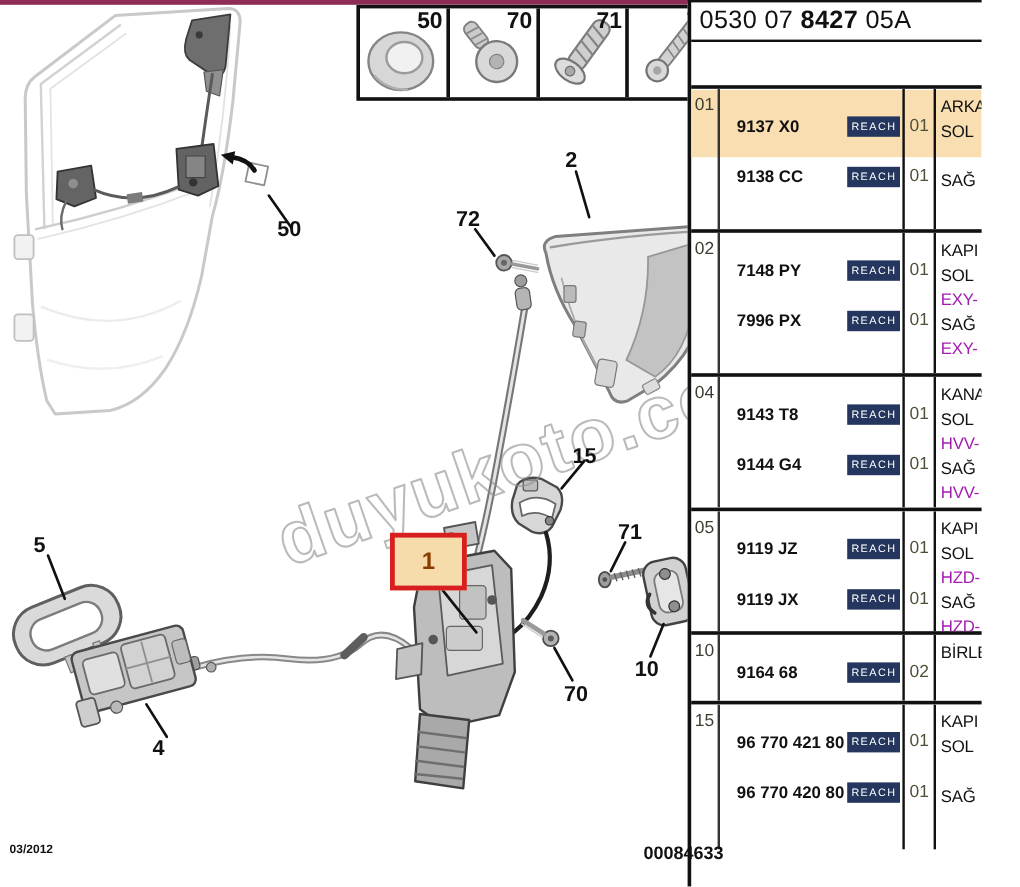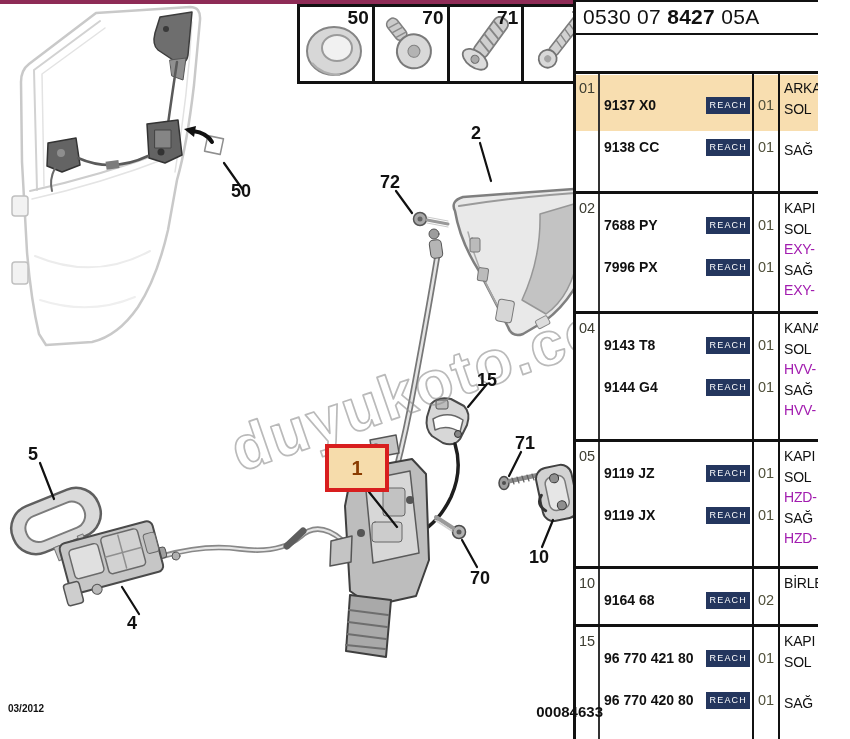--- a/index.html
+++ b/index.html
@@ -32,21 +32,21 @@
   .group{position:relative;display:grid;grid-template-columns:24px 154px 26px 1fr;
          border-bottom:3px solid #111;box-sizing:border-box;overflow:hidden;}
   .group.last{border-bottom:none;}
   .hl-band{position:absolute;left:0;right:0;top:1px;height:56px;background:#f8deb0;z-index:0;}
   .gcol{position:relative;z-index:1;box-sizing:border-box;}
   .gcol-no{border-right:2px solid #333;padding:6px 0 0 3px;font-size:14.5px;color:#3c3c30;}
   .gcol-refs{border-right:2px solid #111;padding-top:10px;}
   .gcol-qty{border-right:2px solid #111;padding-top:10px;}
   .gcol-desc{padding:4px 0 0 4px;}
   .part-row{height:42px;display:flex;align-items:center;}
-  .ref{font-weight:bold;font-size:14px;padding-left:4px;white-space:nowrap;}
+  .ref{font-weight:bold;font-size:14px;padding-left:14px;white-space:nowrap;}
   .reach-badge{margin-left:auto;margin-right:2px;background:#24365e;color:#fff;font-weight:normal;
                font-size:9px;letter-spacing:1.2px;padding:4px 3px;line-height:9px;}
   .qty-row{height:42px;display:flex;align-items:center;justify-content:center;
            font-size:14.5px;color:#50503a;}
   .desc-line{line-height:20.5px;min-height:20.5px;font-size:14px;letter-spacing:-.2px;white-space:nowrap;}
   .desc-line.muted{color:#a21caf;}
 </style>
 </head>
 <body>
 
@@ -289,41 +289,41 @@
             <div class="desc-line">ARKA</div>
             <div class="desc-line">SOL</div>
             <div class="desc-line"></div>
             <div class="desc-line">SAĞ</div>
           </div>
         </div>
         <div class="group" style="height: 120px;">
           <div class="gcol gcol-no">02</div>
           <div class="gcol gcol-refs">
             <div class="part-row">
-              <span class="ref">7688 PY</span>
+              <span class="ref">7148 PY</span>
               <span class="reach-badge">REACH</span>
             </div>
             <div class="part-row">
               <span class="ref">7996 PX</span>
               <span class="reach-badge">REACH</span>
             </div>
           </div>
           <div class="gcol gcol-qty">
             <div class="qty-row">01</div>
             <div class="qty-row">01</div>
           </div>
           <div class="gcol gcol-desc">
             <div class="desc-line">KAPI</div>
             <div class="desc-line">SOL</div>
             <div class="desc-line muted">EXY-</div>
             <div class="desc-line">SAĞ</div>
             <div class="desc-line muted">EXY-</div>
           </div>
         </div>
-        <div class="group" style="height: 128px;">
+        <div class="group" style="height: 112px;">
           <div class="gcol gcol-no">04</div>
           <div class="gcol gcol-refs">
             <div class="part-row">
               <span class="ref">9143 T8</span>
               <span class="reach-badge">REACH</span>
             </div>
             <div class="part-row">
               <span class="ref">9144 G4</span>
               <span class="reach-badge">REACH</span>
             </div>
@@ -333,21 +333,21 @@
             <div class="qty-row">01</div>
           </div>
           <div class="gcol gcol-desc">
             <div class="desc-line">KANA</div>
             <div class="desc-line">SOL</div>
             <div class="desc-line muted">HVV-</div>
             <div class="desc-line">SAĞ</div>
             <div class="desc-line muted">HVV-</div>
           </div>
         </div>
-        <div class="group" style="height: 127px;">
+        <div class="group" style="height: 103px;">
           <div class="gcol gcol-no">05</div>
           <div class="gcol gcol-refs">
             <div class="part-row">
               <span class="ref">9119 JZ</span>
               <span class="reach-badge">REACH</span>
             </div>
             <div class="part-row">
               <span class="ref">9119 JX</span>
               <span class="reach-badge">REACH</span>
             </div>

